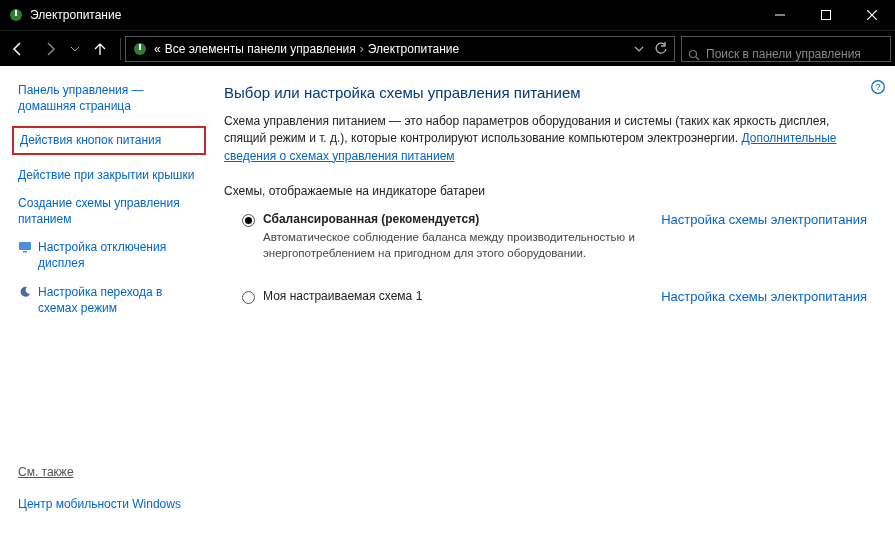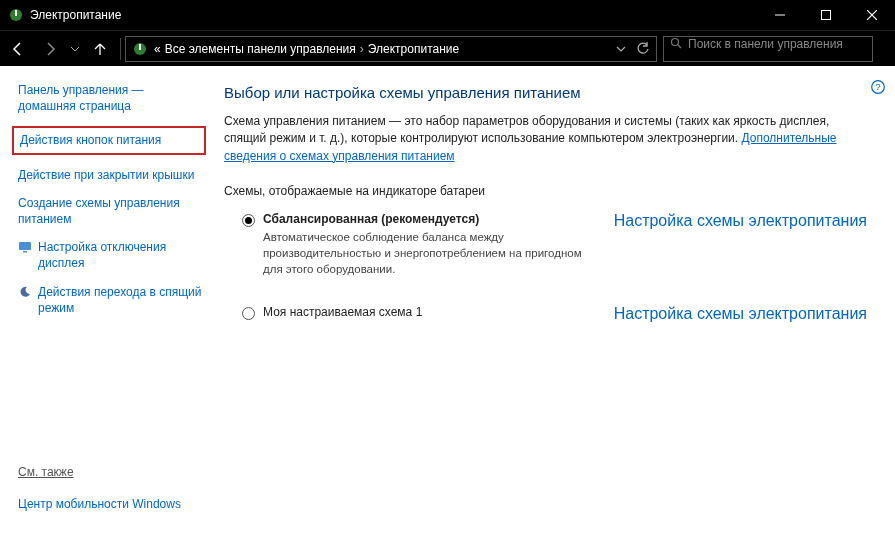--- a/index.html
+++ b/index.html
@@ -12,21 +12,21 @@
 
 .toolbar { height: 36px; background: #000; display: flex; align-items: center; color: #fff; font-size: 12px; border-top: 1px solid #222; }
 .toolbar .navbtn { width: 28px; height: 28px; display: flex; align-items: center; justify-content: center; margin: 0 2px; }
 .toolbar .navbtn:first-child { margin-left: 4px; }
 .toolbar .sep { width: 1px; height: 22px; background: #444; margin: 0 4px; }
 .toolbar .breadcrumb { flex: 1; height: 26px; border: 1px solid #555; display: flex; align-items: center; padding: 0 6px; margin-right: 6px; }
 .toolbar .breadcrumb .b-icon { width: 16px; height: 16px; margin-right: 6px; }
 .toolbar .breadcrumb .b-text { display: flex; align-items: center; gap: 4px; }
 .toolbar .breadcrumb .b-chevron { opacity: .7; }
 .toolbar .bc-right { display: flex; align-items: center; gap: 10px; margin-left: auto; opacity: .85; }
-.toolbar .search { width: 210px; height: 26px; border: 1px solid #555; display: flex; align-items: flex-start; padding: 0 6px; color: #888; margin-right: 22px; }
+.toolbar .search { width: 210px; height: 26px; border: 1px solid #555; display: flex; align-items: flex-end; padding: 0 6px; color: #888; margin-right: 4px; }
 .toolbar .search .s-icon { margin-right: 6px; opacity: .7; }
 
 .content { display: flex; height: calc(534px - 30px - 36px); background: #fff; position: relative; }
 .help-icon { position: absolute; top: 14px; right: 10px; color: #0066cc; font-size: 12px; }
 
 .sidebar { width: 214px; padding: 16px 10px 10px 18px; font-size: 12px; display: flex; flex-direction: column; }
 .sidebar a { color: #0066cc; text-decoration: none; display: block; line-height: 1.35; cursor: pointer; }
 .sidebar .nav-item { margin-bottom: 12px; }
 .sidebar .nav-item.highlighted { border: 2px solid #c62828; padding: 4px 6px; margin-left: -6px; margin-right: -2px; }
 .sidebar .nav-item.with-icon { display: flex; align-items: flex-start; gap: 6px; margin-left: -18px; padding-left: 18px; }
@@ -39,21 +39,21 @@
 .main .desc { line-height: 1.45; margin-bottom: 19px; }
 .main .desc a { color: #0066cc; text-decoration: underline; }
 .main .section-title { margin: 18px 0 10px 0; color: #222; }
 .plan { display: flex; align-items: flex-start; margin: 4px 0 6px 18px; }
 .plan .radio { width: 13px; height: 13px; border: 1px solid #555; border-radius: 50%; margin-right: 8px; margin-top: 2px; display: flex; align-items: center; justify-content: center; flex-shrink: 0; }
 .plan .radio.selected::after { content: ""; width: 7px; height: 7px; background: #000; border-radius: 50%; }
 .plan .plan-body { flex: 1; }
 .plan .plan-name { font-size: 12px; }
 .plan .plan-name.bold { font-weight: 700; }
 .plan .plan-desc { color: #444; font-size: 11.5px; line-height: 1.4; margin-top: 3px; max-width: 390px; }
-.plan .plan-link { color: #0066cc; font-size: 16px; text-decoration: none; margin-left: 12px; white-space: nowrap; text-align: center; }
+.plan .plan-link { color: #0066cc; font-size: 13px; text-decoration: none; margin-left: 12px; white-space: nowrap; text-align: center; }
 .plan-row { display: flex; align-items: flex-start; }
 .plan-row .plan { flex: 1; }
 
 svg { display: block; }
 </style>
 </head>
 <body>
 
 <div class="titlebar">
   <span class="icon-app">
@@ -170,21 +170,21 @@
           </svg>
         </span>
       <a>Настройка отключения дисплея</a>
     </div>
     <div class="nav-item with-icon">
       <span class="side-icon">
           <svg viewBox="0 0 14 14">
             <path d="M9 2 A5 5 0 1 0 12 9 A4 4 0 0 1 9 2" fill="#4a6aa0"></path>
           </svg>
         </span>
-      <a>Действия перехода в спящий режим</a>
+      <a>Настройка перехода в схемах режим</a>
     </div>
     <div class="spacer"></div>
     <div class="seealso-title">См. также</div>
     <div class="nav-item">
         <a>Центр мобильности Windows</a>
       </div>
   </div>
 
   <div class="main">
     <h1>Выбор или настройка схемы управления питанием</h1>

